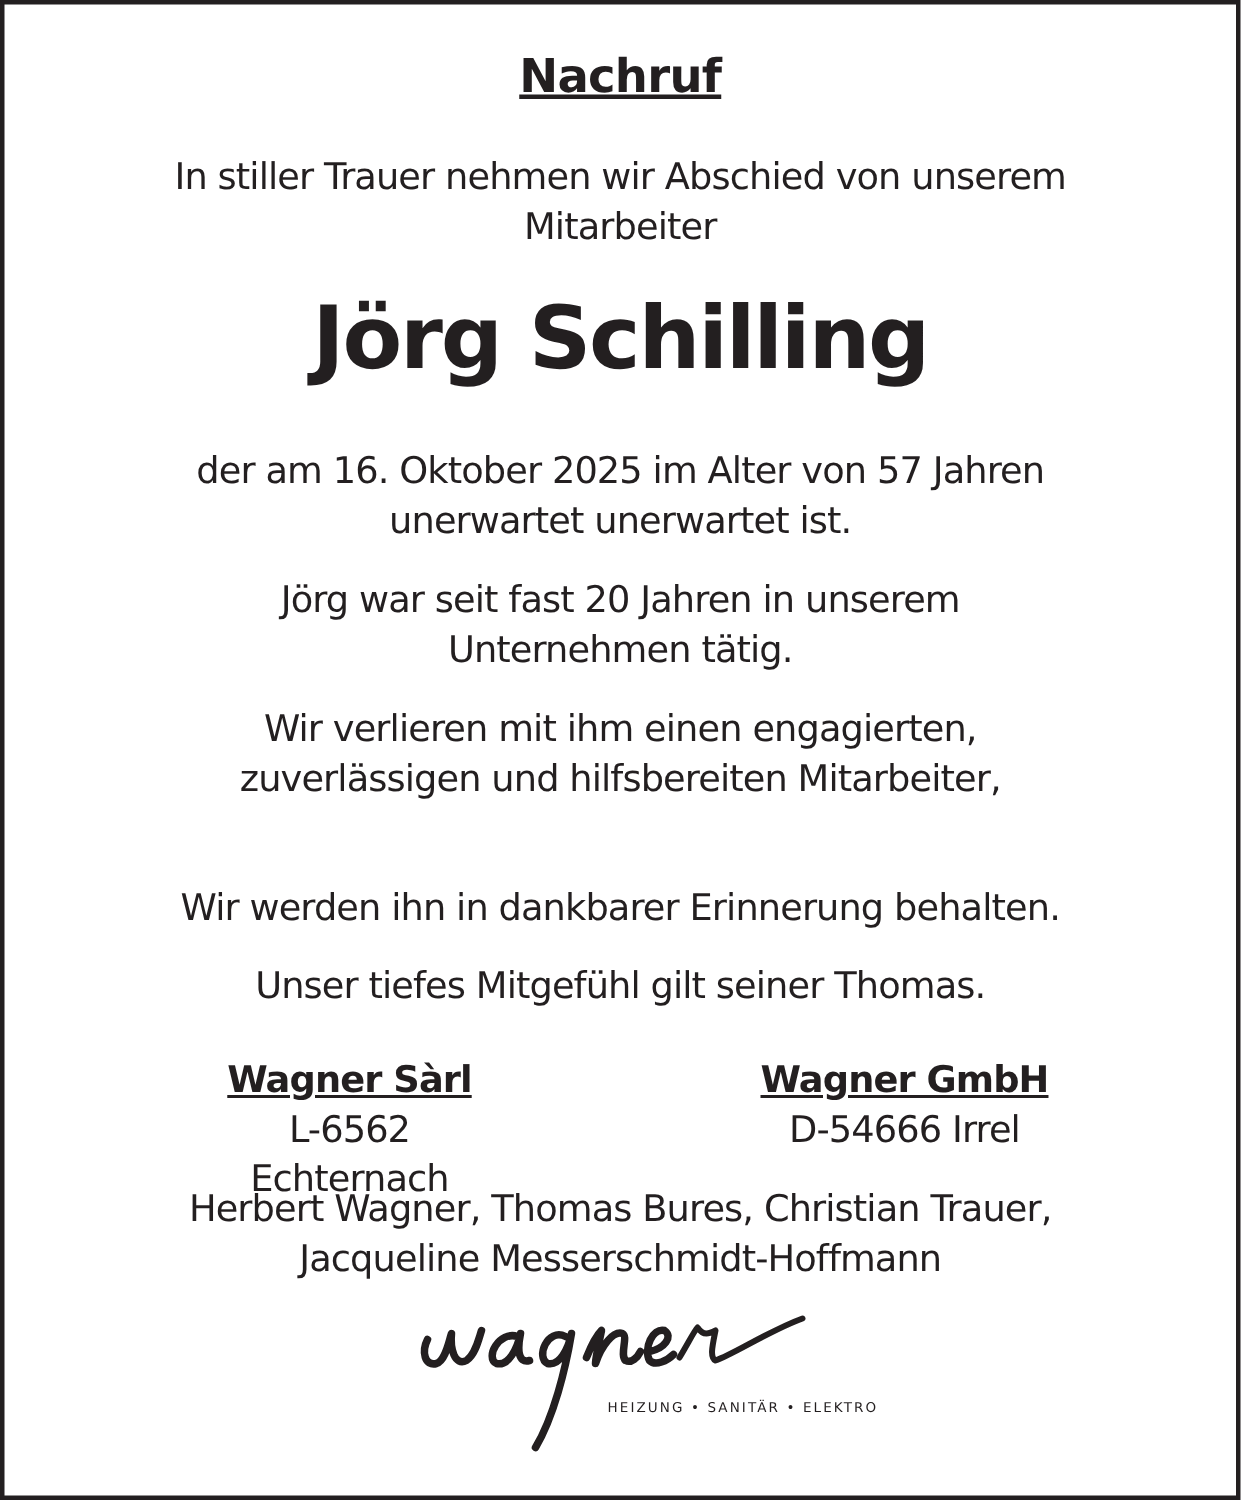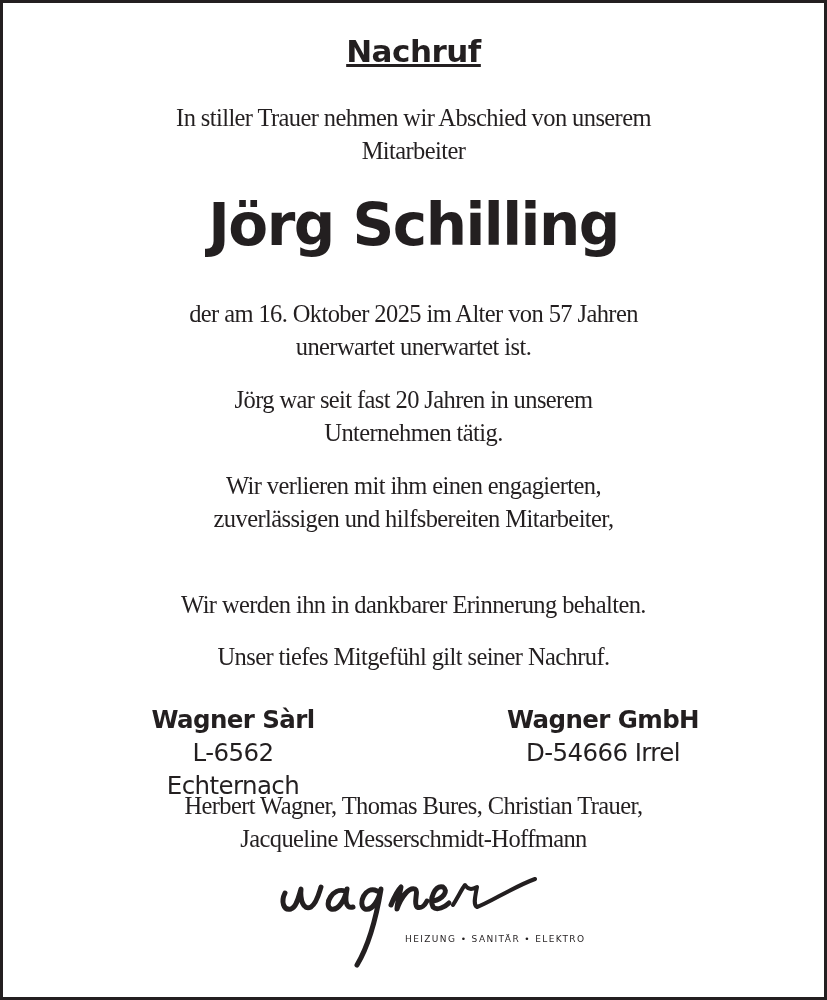--- a/index.html
+++ b/index.html
@@ -9,24 +9,24 @@
       width: 827px; height: 1000px;
       box-sizing: border-box;
       border: 3px solid #231f20;
       background: #ffffff;
       color: #231f20;
       font-family: "DejaVu Sans", sans-serif;
       text-align: center;
     }
     .line { position: absolute; left: 0; width: 100%; white-space: nowrap; }
     .title { font-weight: bold; font-size: 31px; top: 30px; letter-spacing: -0.5px; text-decoration: underline; }
-    .body-text { font-size: 24.5px; line-height: 33px; letter-spacing: -0.6px; font-family: Liberation Serif, serif; }
+    .body-text { font-size: 24.5px; line-height: 33px; letter-spacing: -0.6px; }
     .name { font-weight: bold; font-size: 58px; top: 188px; letter-spacing: -1.5px; text-align: center; }
     .company { position: absolute; top: 700px; text-align: center; font-size: 24.5px; line-height: 33px; letter-spacing: -0.6px; }
-    .company .cname { font-weight: bold; }
+    .company .cname { font-weight: bold; text-decoration: underline; }
     .logo { position: absolute; left: 270px; top: 862px; width: 300px; height: 110px; }
     .logo svg { width: 100%; height: 100%; }
     .tagline { position: absolute; left: 378px; top: 931px; font-size: 9px; letter-spacing: 1.4px; white-space: nowrap; margin-left: 24px; }
   </style>
 </head>
 <body>
 
 <div class="frame">
 
   <div class="line title">Nachruf</div>
@@ -40,21 +40,21 @@
   <div class="line body-text" style="top:327px">unerwartet unerwartet ist.</div>
 
   <div class="line body-text" style="top:380px">Jörg war seit fast 20 Jahren in unserem</div>
   <div class="line body-text" style="top:413px">Unternehmen tätig.</div>
 
   <div class="line body-text" style="top:466px">Wir verlieren mit ihm einen engagierten,</div>
   <div class="line body-text" style="top:499px">zuverlässigen und hilfsbereiten Mitarbeiter,</div>
 
   <div class="line body-text" style="top:585px">Wir werden ihn in dankbarer Erinnerung behalten.</div>
 
-  <div class="line body-text" style="top:637px">Unser tiefes Mitgefühl gilt seiner Nachruf.</div>
+  <div class="line body-text" style="top:637px">Unser tiefes Mitgefühl gilt seiner Thomas.</div>
 
   <div class="company" style="left:120px; width:220px;">
     <div class="cname">Wagner Sàrl</div>
     <div>L-6562 Echternach</div>
   </div>
   <div class="company" style="left:480px; width:240px;">
     <div class="cname">Wagner GmbH</div>
     <div>D-54666 Irrel</div>
   </div>
 

